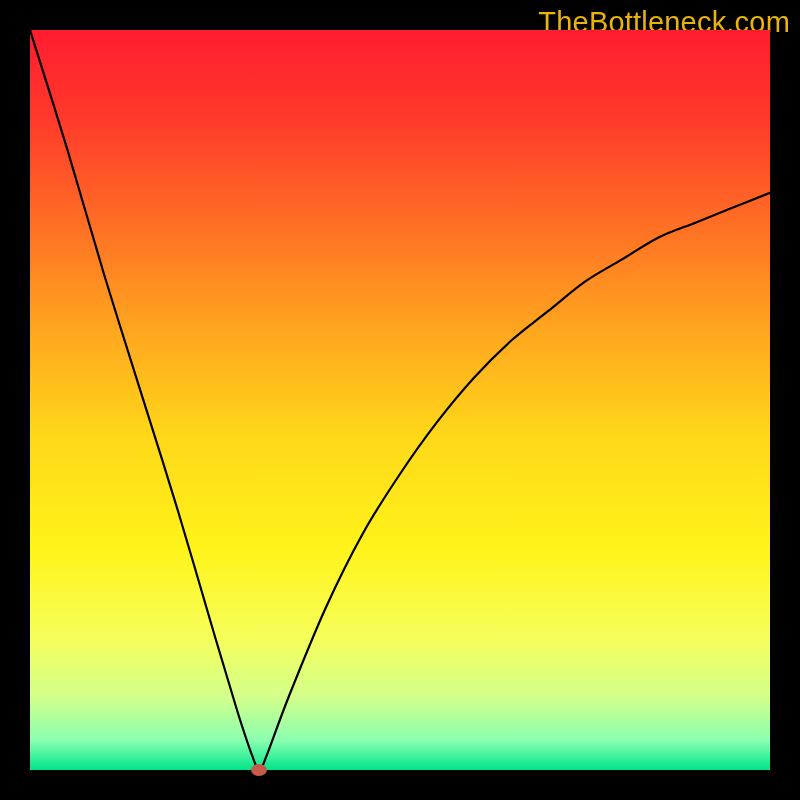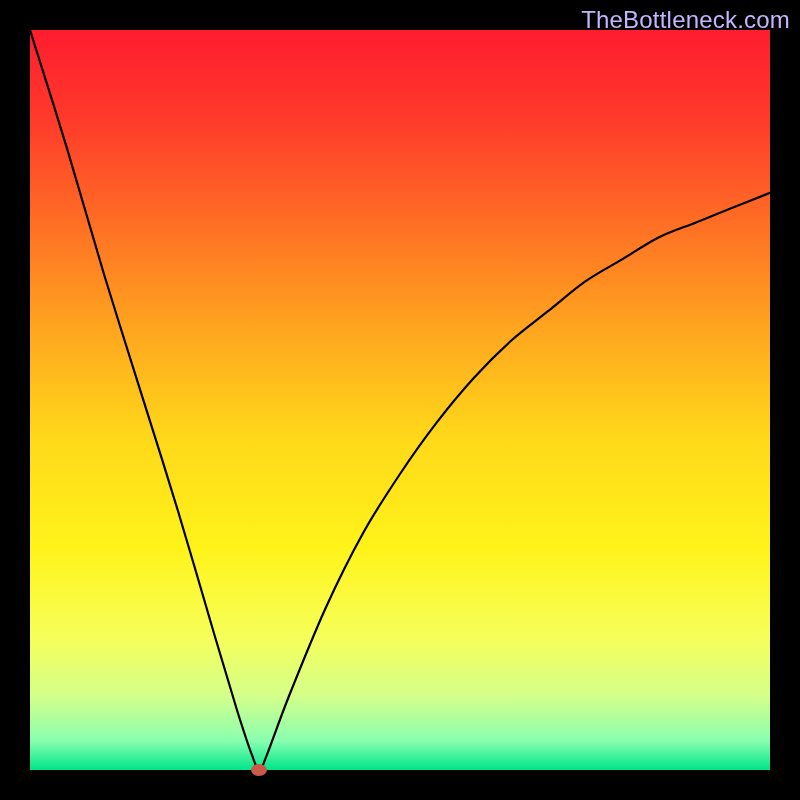--- a/index.html
+++ b/index.html
@@ -14,22 +14,22 @@
   .frame {
     position: relative;
     width: 800px;
     height: 800px;
     background: #000000;
   }
   .watermark {
     position: absolute;
     top: 6px;
     right: 10px;
-    color: #c4b5fd;
-    font-size: 24px;
+    color: #eab308;
+    font-size: 29px;
     font-weight: 400;
     letter-spacing: 0.2px;
     user-select: none;
   }
   .plot {
     position: absolute;
     left: 30px;
     top: 30px;
     width: 740px;
     height: 740px;

